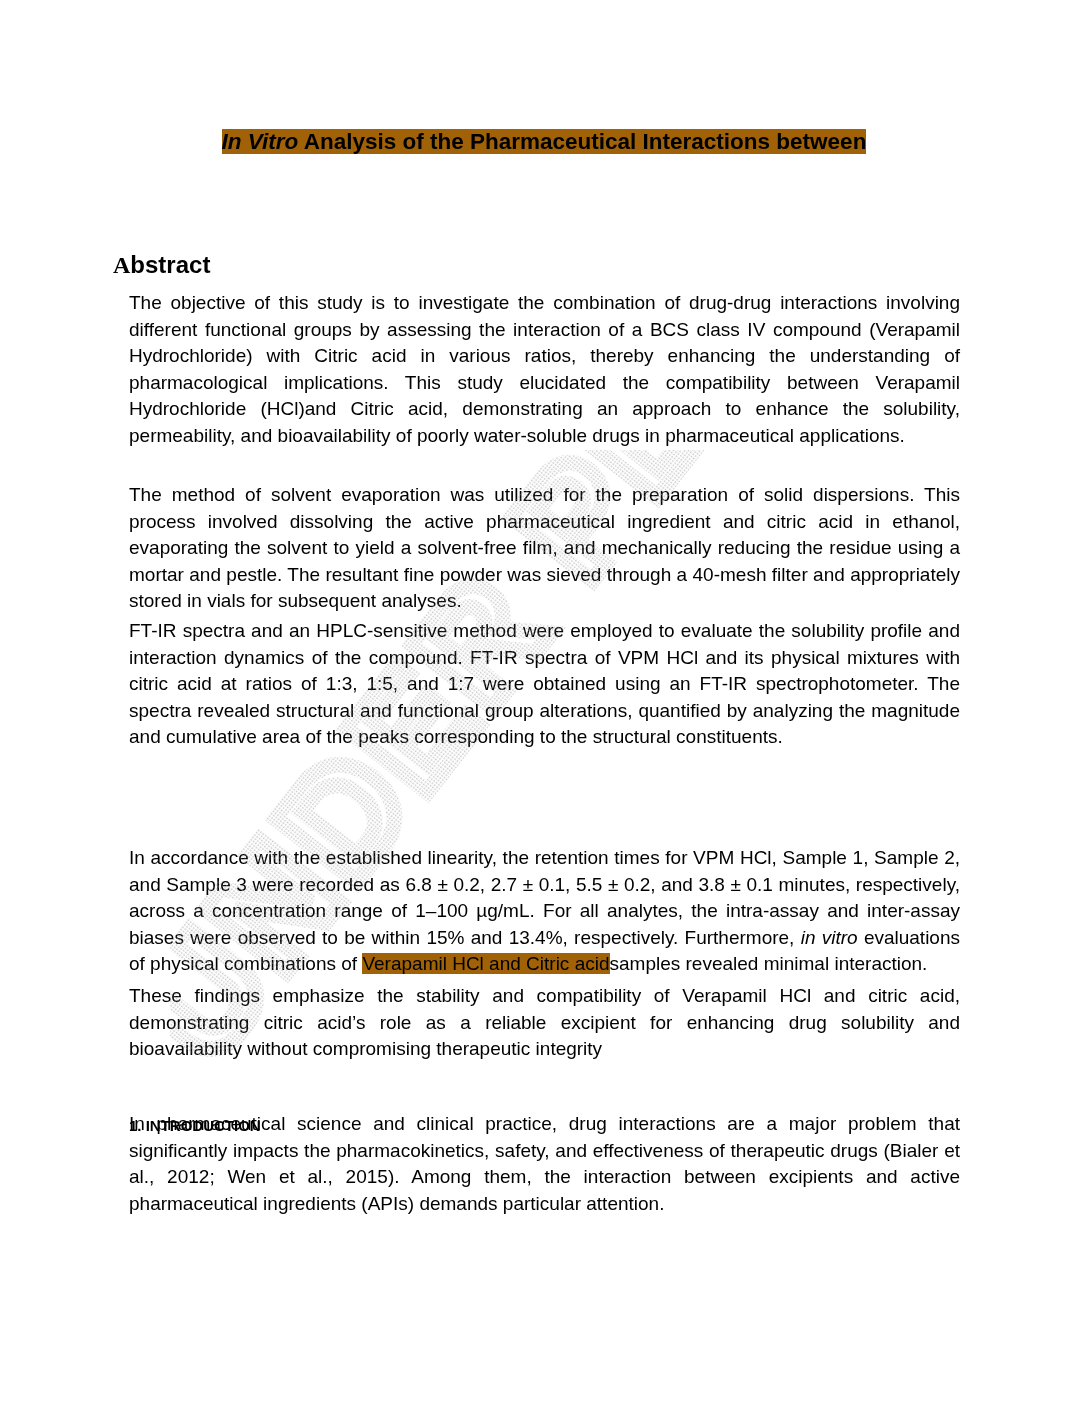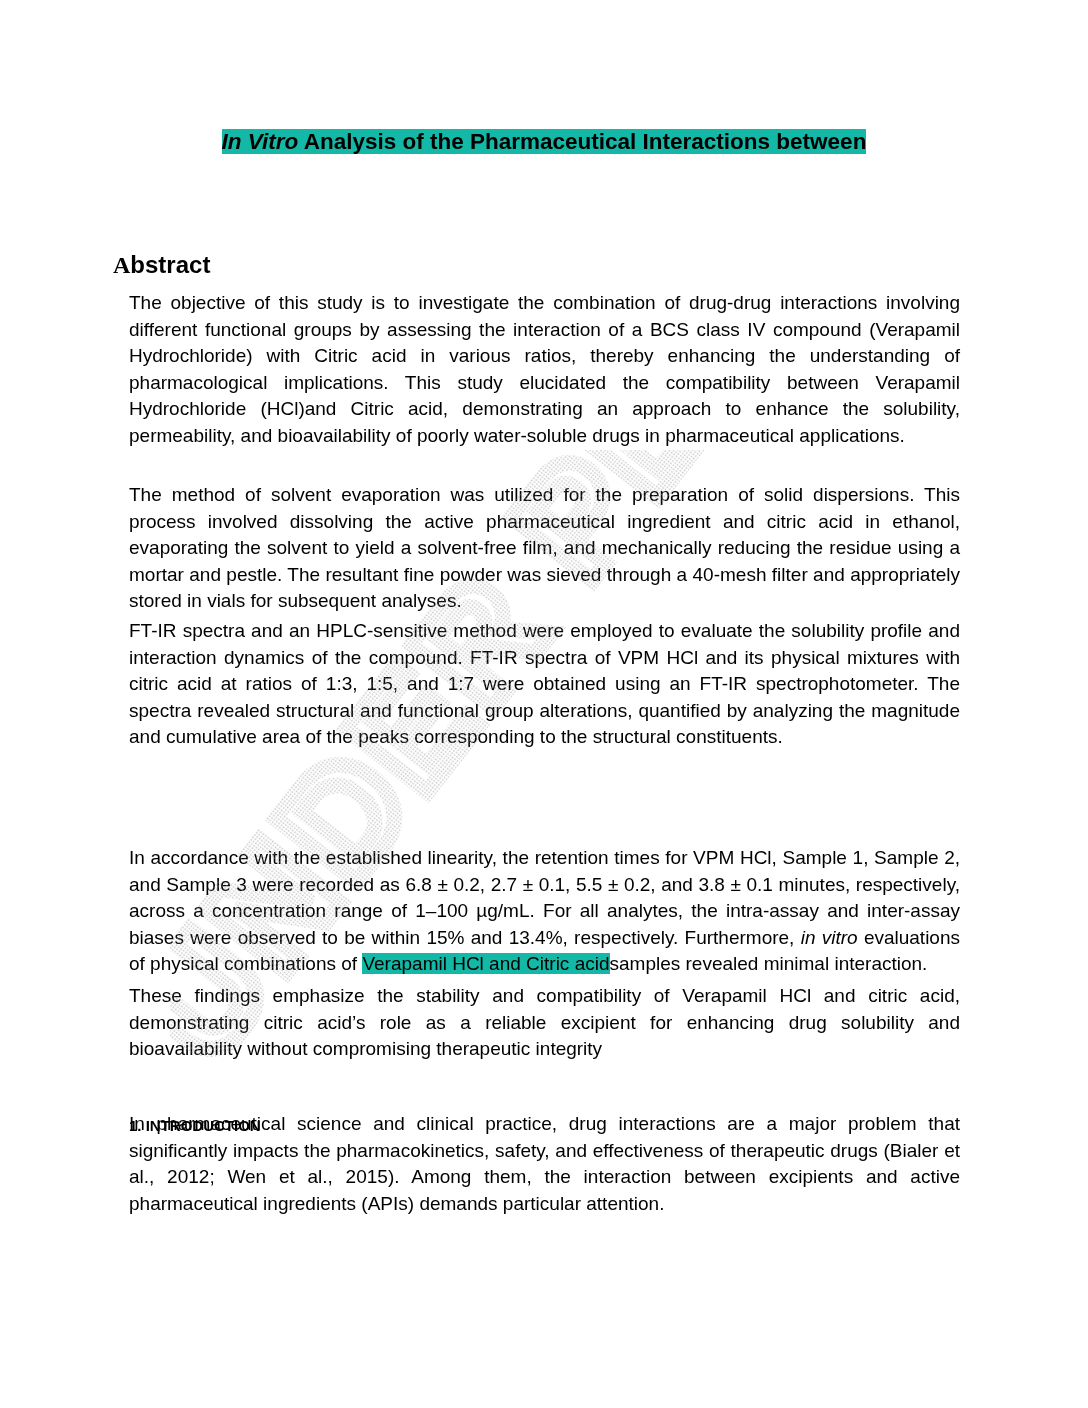--- a/index.html
+++ b/index.html
@@ -24,21 +24,21 @@
       position: absolute;
       top: 128px;
       left: 120px;
       width: 848px;
       text-align: center;
       font-weight: bold;
       font-size: 22.5px;
       line-height: 27px;
     }
     .hl {
-      background: #14b8a6;
+      background: #a16207;
     }
     .title-block .italic { font-style: italic; }
     .content {
       position: absolute;
       left: 129px;
       width: 831px;
       font-size: 19px;
       line-height: 26.6px;
       text-align: justify;
     }

